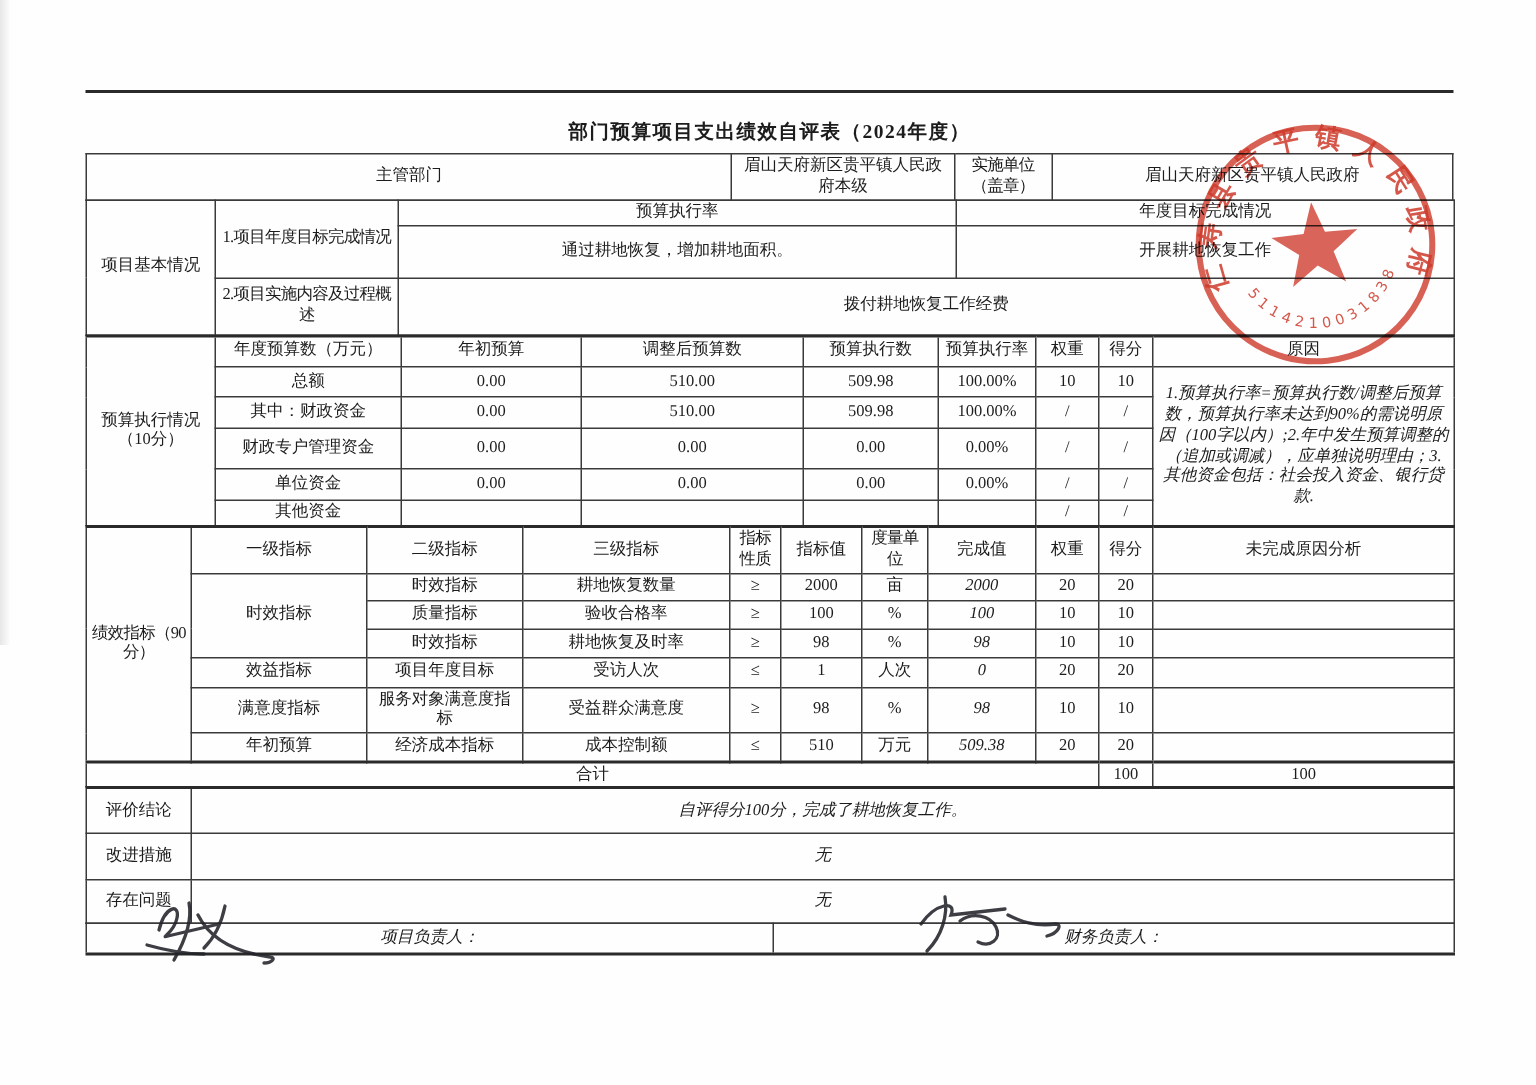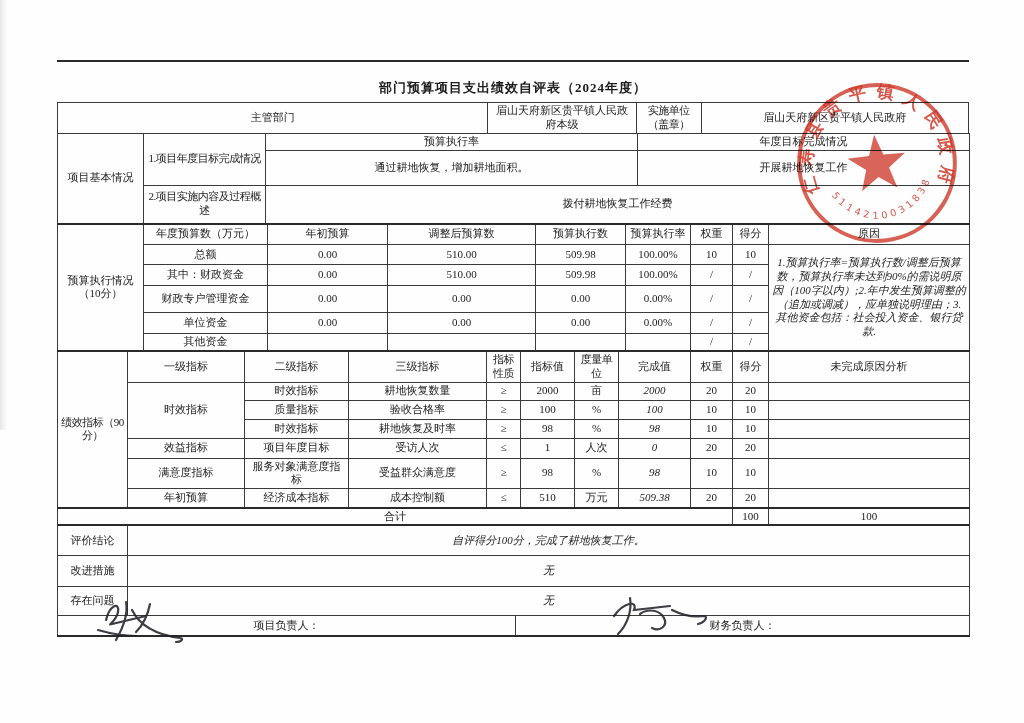--- a/index.html
+++ b/index.html
@@ -13,21 +13,21 @@
   table.t{border-collapse:collapse;table-layout:fixed;width:912px;margin-top:-1px;}
   table.t td{border:1px solid #3a3a3a;font-size:11px;line-height:1.25;padding:1px 3px;
         text-align:center;vertical-align:middle;overflow:hidden;}
   td.lft{text-align:left;padding-left:5px;}
   td.small{font-size:10.5px;}
   td.tiny{font-size:9.5px;letter-spacing:-0.5px;}
   td.ital{font-style:italic;font-size:10.5px;}
   .thick-top{border-top:2px solid #2a2a2a !important;}
   .thick-bot{border-bottom:2px solid #2a2a2a !important;}
   td.reason-cell{font-style:italic;font-size:10.5px;text-align:left;padding:2px 5px;line-height:1.35;}
-  .sig-label{font-size:11px;}
+  .sig-label{font-size:11px;font-style:italic;}
   .seal{position:absolute;left:786px;top:80px;width:182px;height:166px;
         mix-blend-mode:multiply;transform:rotate(-6deg);pointer-events:none;}
   .sig-svg{position:absolute;pointer-events:none;}
 </style>
 </head>
 <body>
 
 <div class="page">
   <div class="scan-edge"></div>
 

